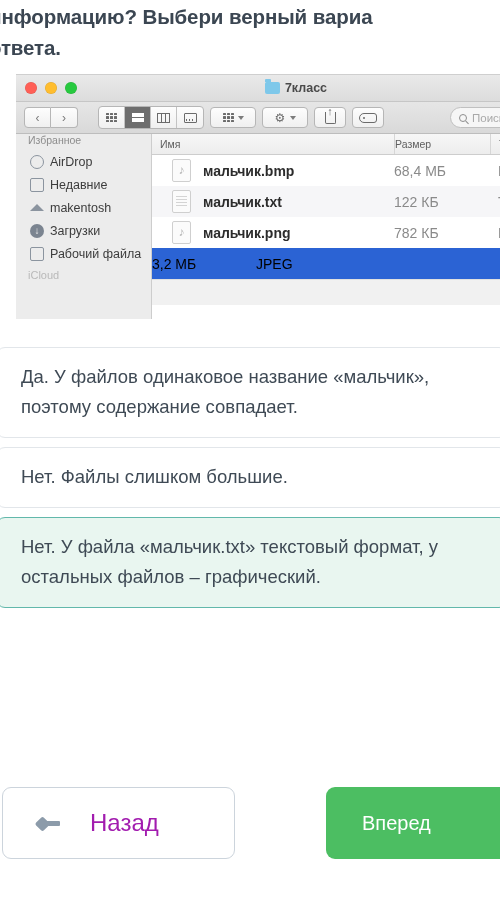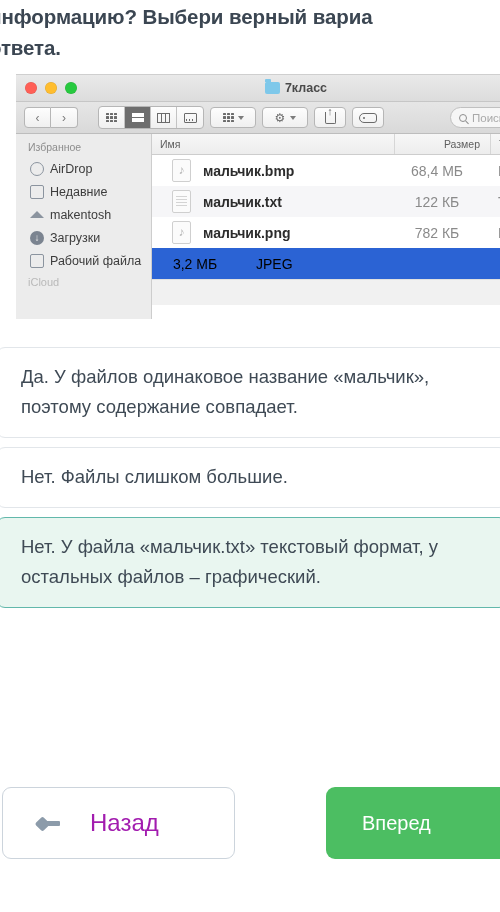--- a/index.html
+++ b/index.html
@@ -256,21 +256,21 @@
     transform: rotate(45deg);
   }
 
   
   .finder-body { display: flex; height: 241px; }
 
   .sidebar {
     width: 136px;
     background: #ececec;
     border-right: 1px solid #cdcdcd;
-    padding-top: 7px;
+    padding-top: 0;
     flex: none;
   }
   .sb-head {
     font-size: 10.5px;
     color: #8d8d8d;
     padding: 0 0 4px 12px;
     font-weight: normal;
   }
   .sb-item {
     display: flex; align-items: center;
@@ -320,21 +320,21 @@
   .col-head {
     display: flex;
     height: 21px;
     background: linear-gradient(#f7f7f7, #ededed);
     border-bottom: 1px solid #cdcdcd;
     font-size: 10.5px;
     color: #606060;
     align-items: center;
   }
   .col-head .ch-name { flex: 1; padding-left: 8px; }
-  .col-head .ch-size { width: 96px; text-align: right; padding-right: 10px;
+  .col-head .ch-size { width: 96px; padding-right: 10px;
                        border-left: 1px solid #d6d6d6; line-height: 20px; }
   .col-head .ch-type { width: 86px; padding-left: 8px;
                        border-left: 1px solid #d6d6d6; line-height: 20px; }
 
   .frow {
     display: flex;
     align-items: center;
     height: 31px;
     font-size: 14px;
   }
@@ -348,21 +348,21 @@
     padding-left: 20px;
     font-weight: bold;
     color: #2c2c2c;
     overflow: hidden;
     white-space: nowrap;
   }
   .frow.selected .f-name { color: #ffffff; }
 
   .f-size {
     width: 96px;
-    text-align: center;
+    text-align: left;
     padding-right: 10px;
     color: #8a8a8a;
     font-weight: normal;
   }
   .f-type {
     width: 86px;
     padding-left: 8px;
     color: #8a8a8a;
     font-weight: normal;
     overflow: hidden;

